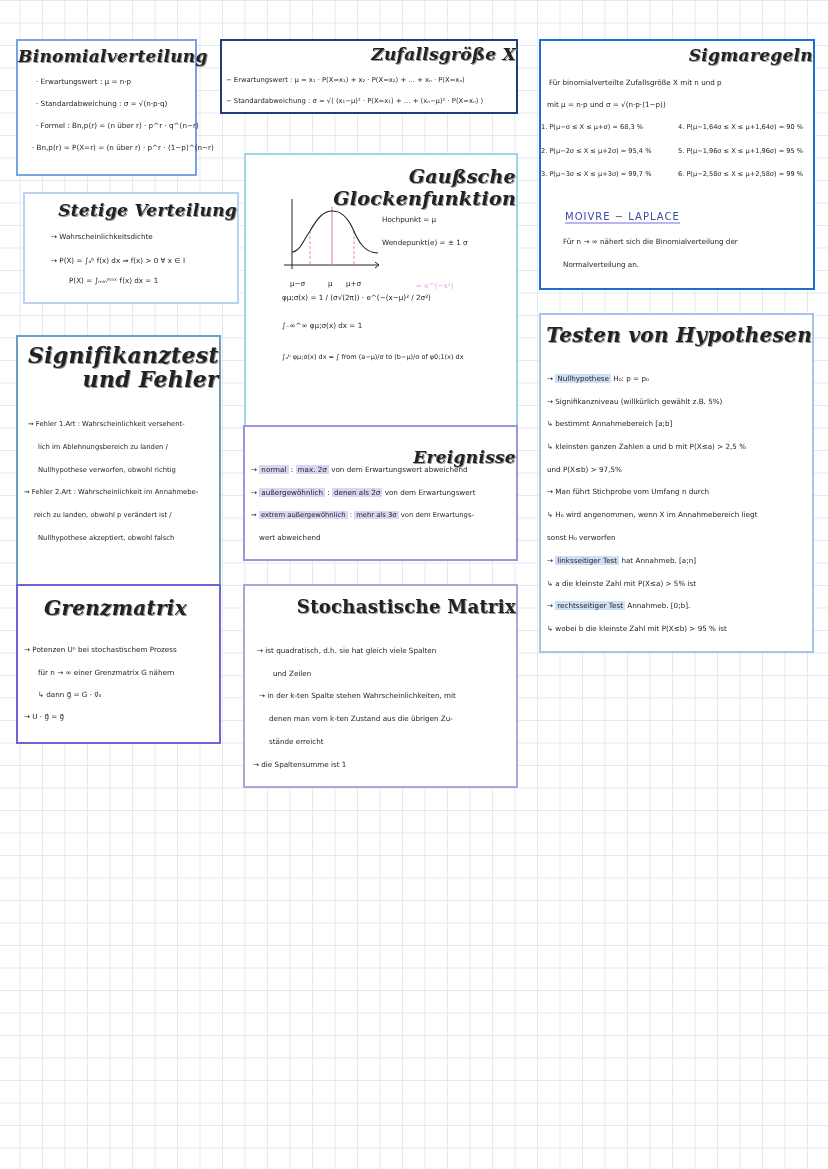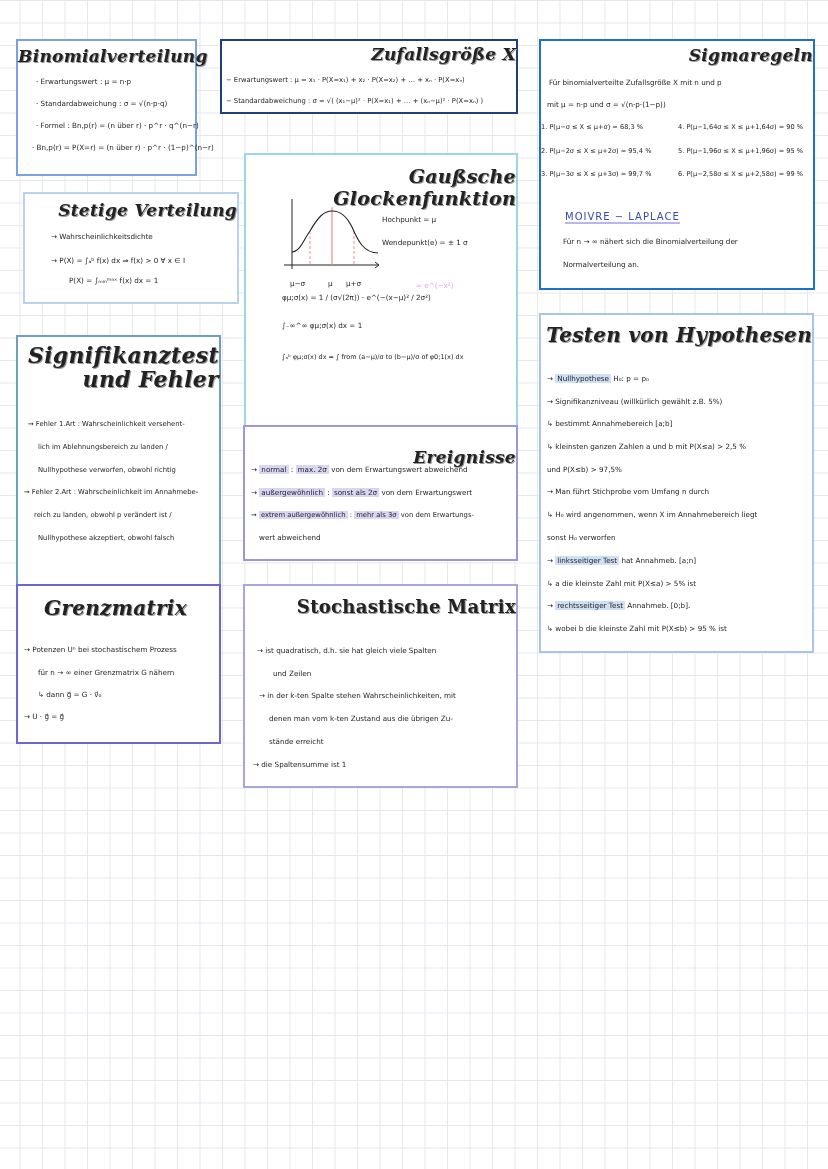--- a/index.html
+++ b/index.html
@@ -103,21 +103,21 @@
     <span>→</span>
     <span class="hl-purple">normal</span>
     <span>:</span>
     <span class="hl-purple">max. 2σ</span>
     <span>von dem  Erwartungswert  abweichend</span>
   </div>
   <div class="line" style="left:6px;top:61px;">
     <span>→</span>
     <span class="hl-purple">außergewöhnlich</span>
     <span>:</span>
-    <span class="hl-purple">sonst als  2σ</span>
+    <span class="hl-purple">denen als  2σ</span>
     <span>von dem  Erwartungswert</span>
   </div>
   <div class="line" style="left:6px;top:84px;font-size:6.8px;">
     <span>→</span>
     <span class="hl-purple">extrem  außergewöhnlich</span>
     <span>:</span>
     <span class="hl-purple">mehr als  3σ</span>
     <span>von dem Erwartungs-</span>
   </div>
   <div class="line" style="left:14px;top:106px;">wert  abweichend</div>

